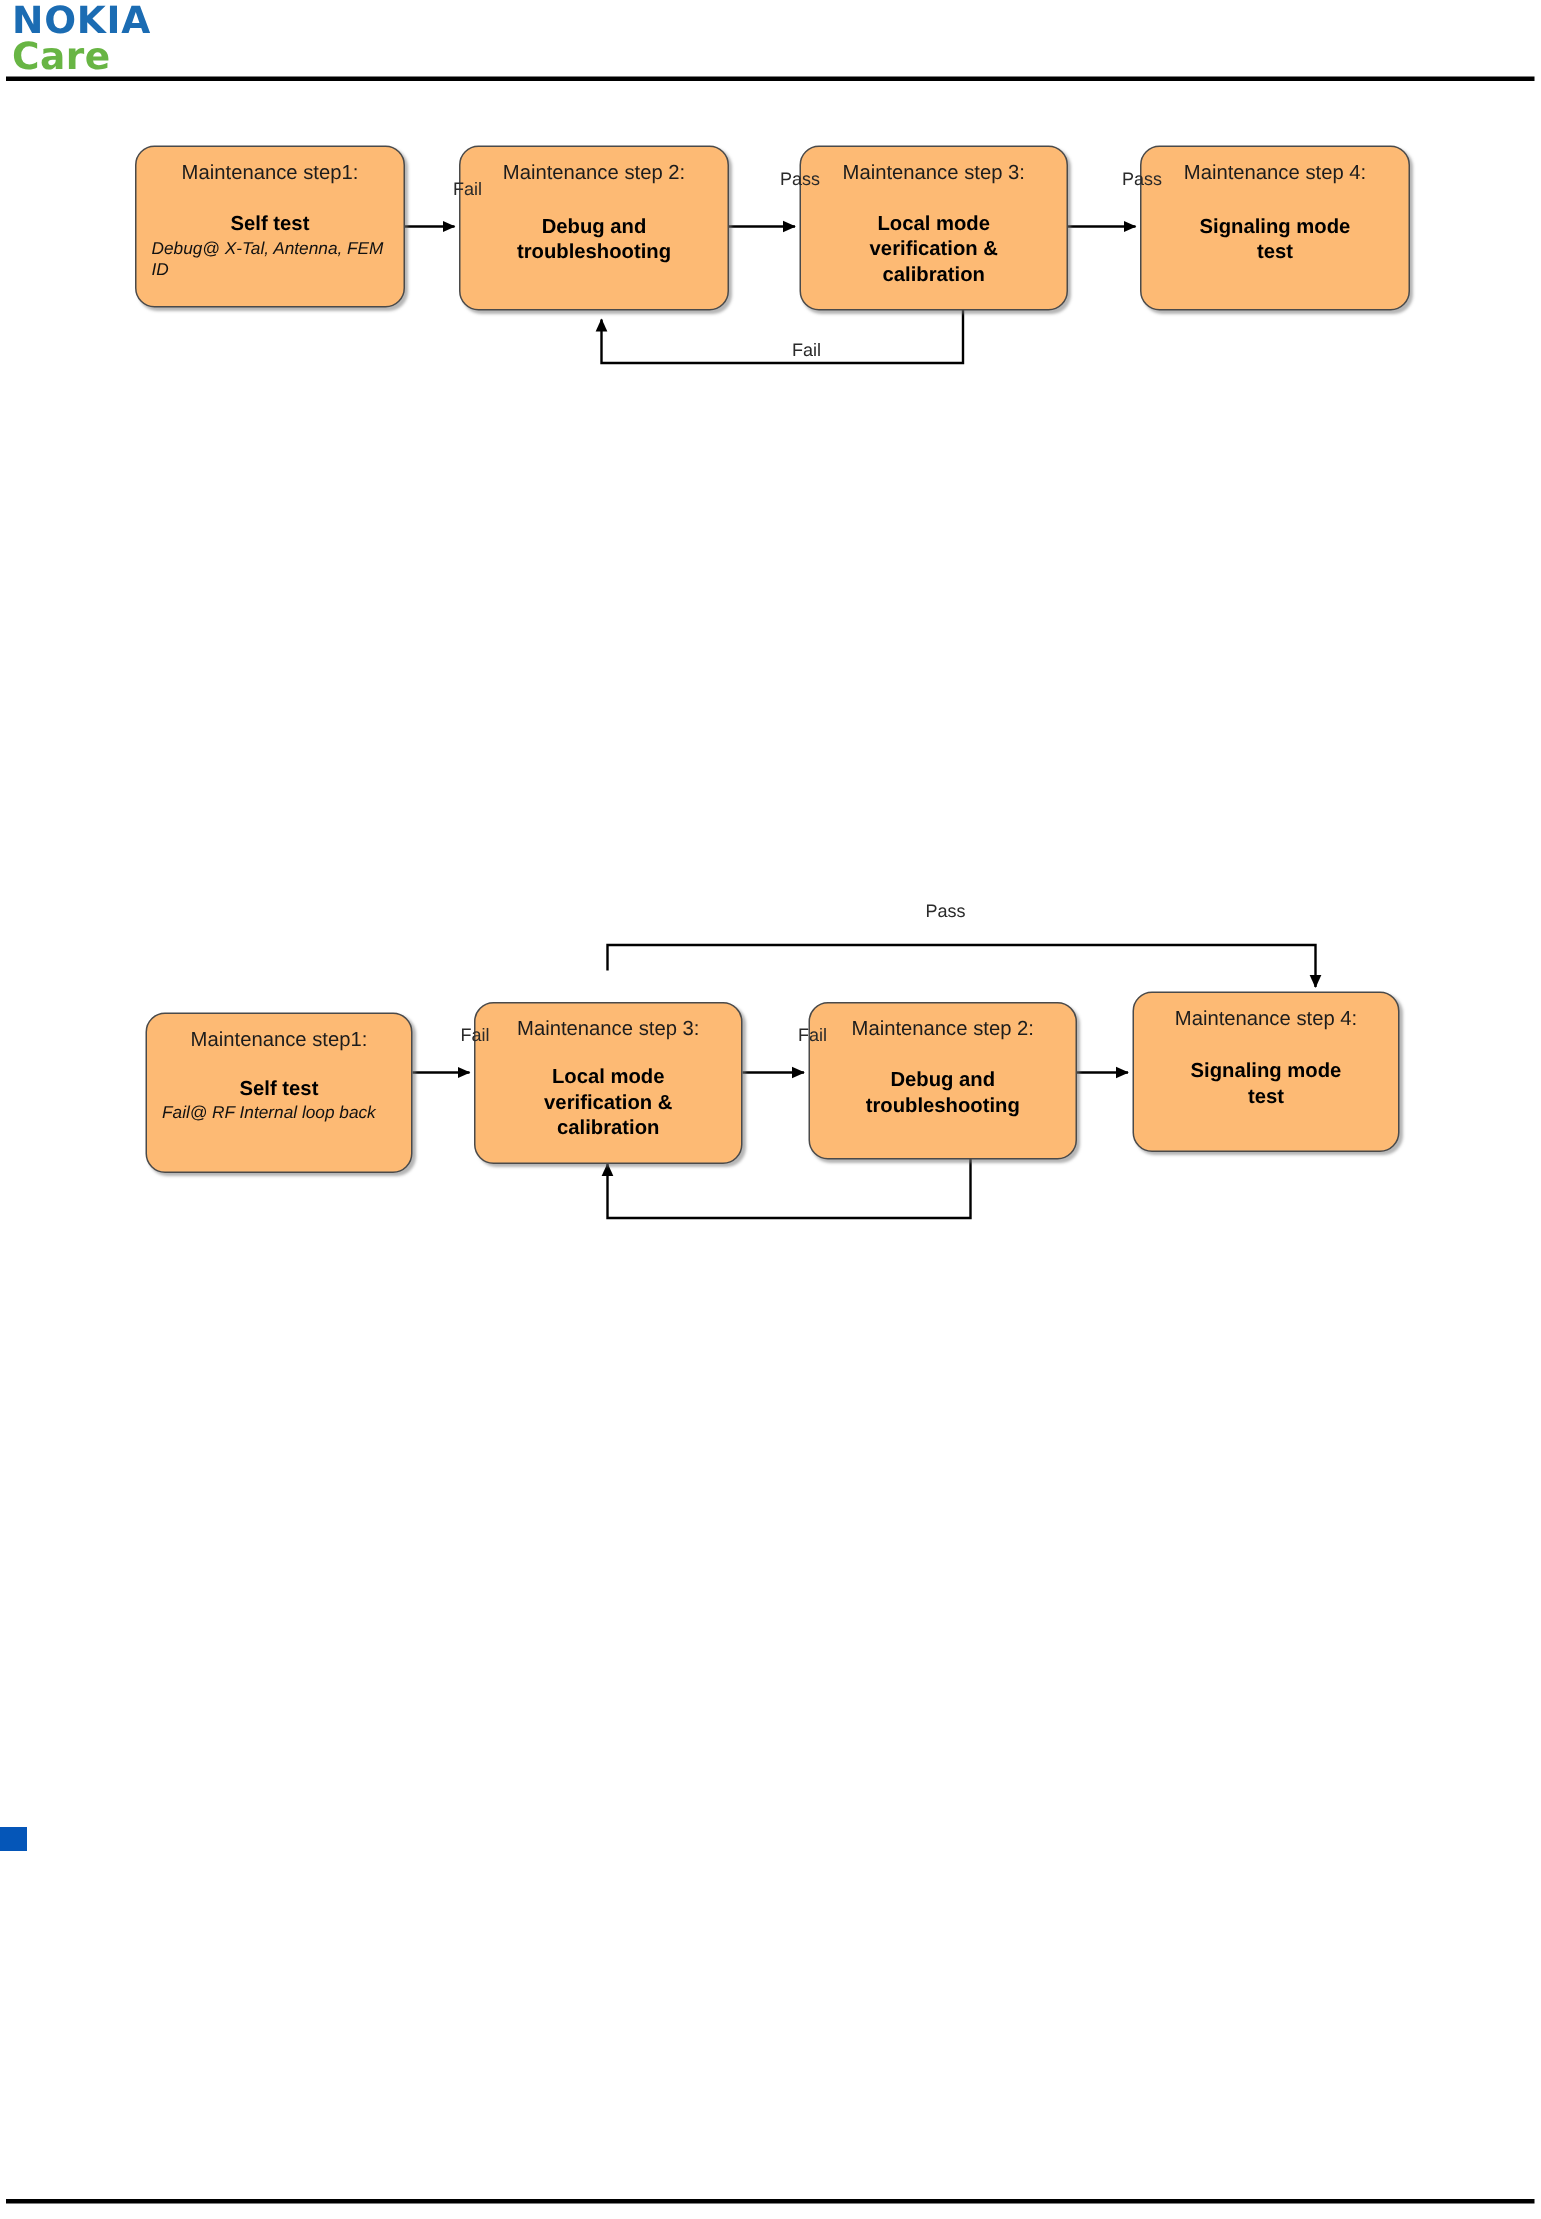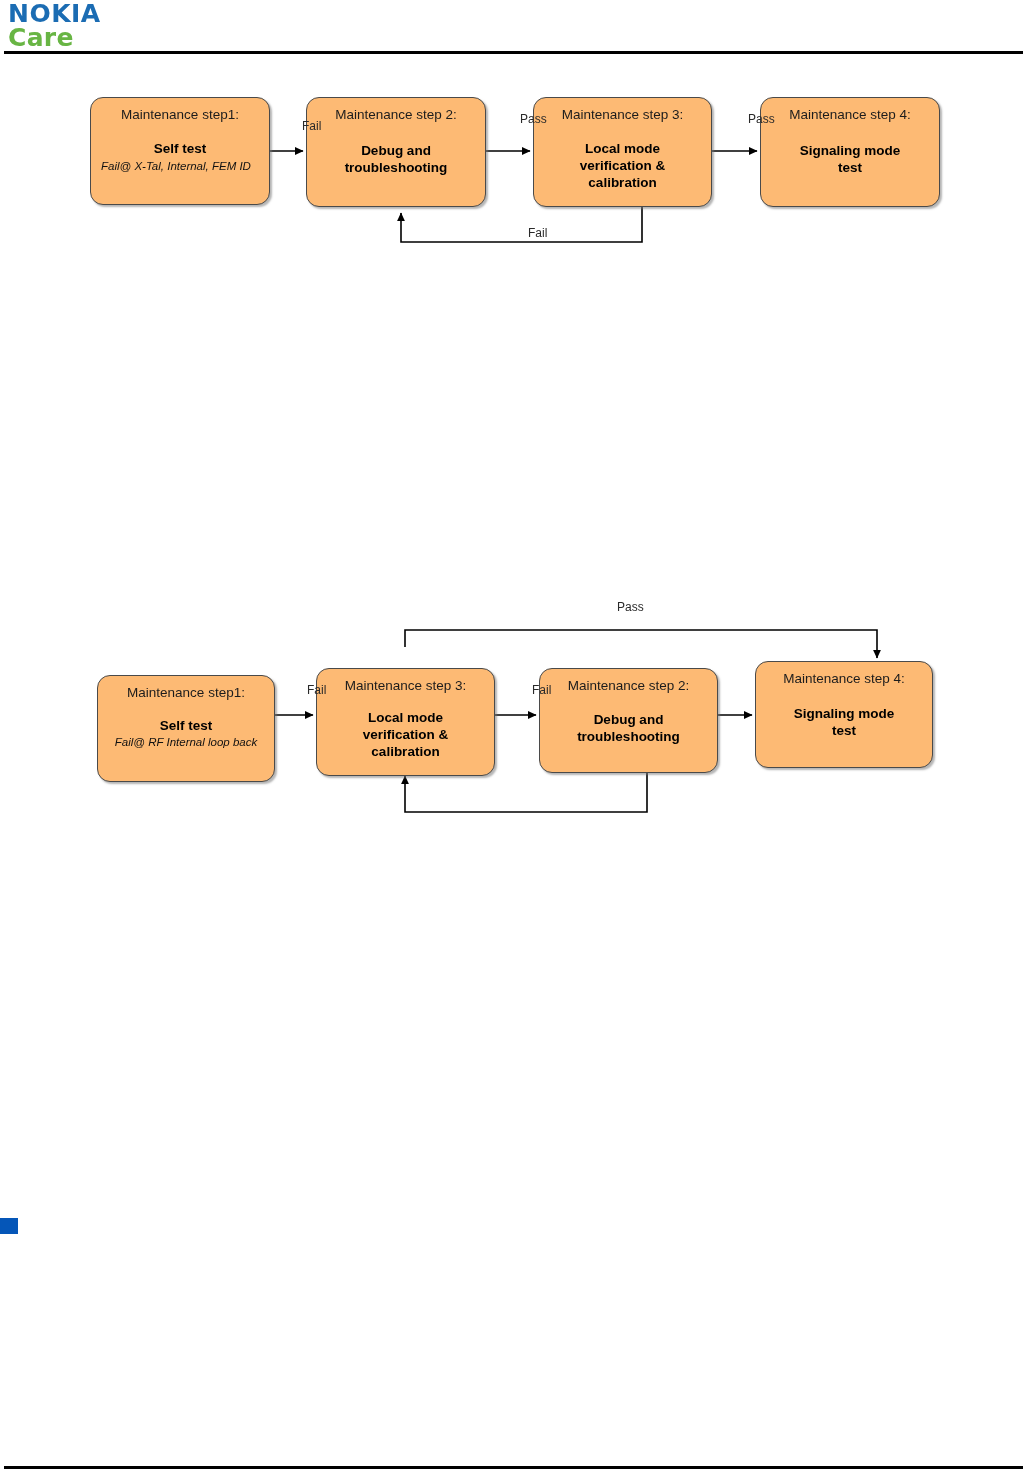--- a/index.html
+++ b/index.html
@@ -152,21 +152,21 @@
     <line x1="486" y1="151" x2="530" y2="151" stroke="#000" stroke-width="1.6" marker-end="url(#ah1)"></line>
 
     <line x1="712" y1="151" x2="757" y2="151" stroke="#000" stroke-width="1.6" marker-end="url(#ah1)"></line>
 
     <polyline points="642,206 642,242 401,242 401,213" fill="none" stroke="#000" stroke-width="1.6" marker-end="url(#ah1)"></polyline>
   </svg>
 
   <div class="node-box" style="left:90px; top:97px; width:180px; height:108px;">
     <div class="node-title">Maintenance step1:</div>
     <div class="node-main" style="top:42px;">Self test</div>
-    <div class="node-sub" style="left:10px; right:12px; top:61px; text-align:left;">Fail@ X-Tal, Internal, FEM ID</div>
+    <div class="node-sub" style="left:10px; right:12px; top:61px; text-align:left;">Debug@ X-Tal, Antenna, FEM ID</div>
   </div>
 
   <div class="node-box" style="left:306px; top:97px; width:180px; height:110px;">
     <div class="node-title">Maintenance step 2:</div>
     <div class="node-main" style="top:44px; left:14px; right:14px;">Debug and troubleshooting</div>
   </div>
 
   <div class="node-box" style="left:533px; top:97px; width:179px; height:110px;">
     <div class="node-title">Maintenance step 3:</div>
     <div class="node-main" style="top:42px; left:26px; right:26px;">Local mode verification &amp; calibration</div>
@@ -203,21 +203,21 @@
 
     <polyline points="405,67 405,50 877,50 877,78" fill="none" stroke="#000" stroke-width="1.6" marker-end="url(#ah2d)"></polyline>
 
     <polyline points="647,192 647,232 405,232 232,232" fill="none" stroke="#000" stroke-width="1.6" style="display:none"></polyline>
     <polyline points="647,192 647,232 405,232 405,196" fill="none" stroke="#000" stroke-width="1.6" marker-end="url(#ah2)"></polyline>
   </svg>
 
   <div class="node-box" style="left:97px; top:95px; width:178px; height:107px;">
     <div class="node-title">Maintenance step1:</div>
     <div class="node-main" style="top:41px;">Self test</div>
-    <div class="node-sub" style="left:10px; right:10px; top:59px; text-align:center;">Fail@ RF Internal loop back</div>
+    <div class="node-sub" style="left:10px; right:10px; top:59px; text-align:left;">Fail@ RF Internal loop back</div>
   </div>
 
   <div class="node-box" style="left:316px; top:88px; width:179px; height:108px;">
     <div class="node-title">Maintenance step 3:</div>
     <div class="node-main" style="top:40px; left:26px; right:26px;">Local mode verification &amp; calibration</div>
   </div>
 
   <div class="node-box" style="left:539px; top:88px; width:179px; height:105px;">
     <div class="node-title">Maintenance step 2:</div>
     <div class="node-main" style="top:42px; left:14px; right:14px;">Debug and troubleshooting</div>

